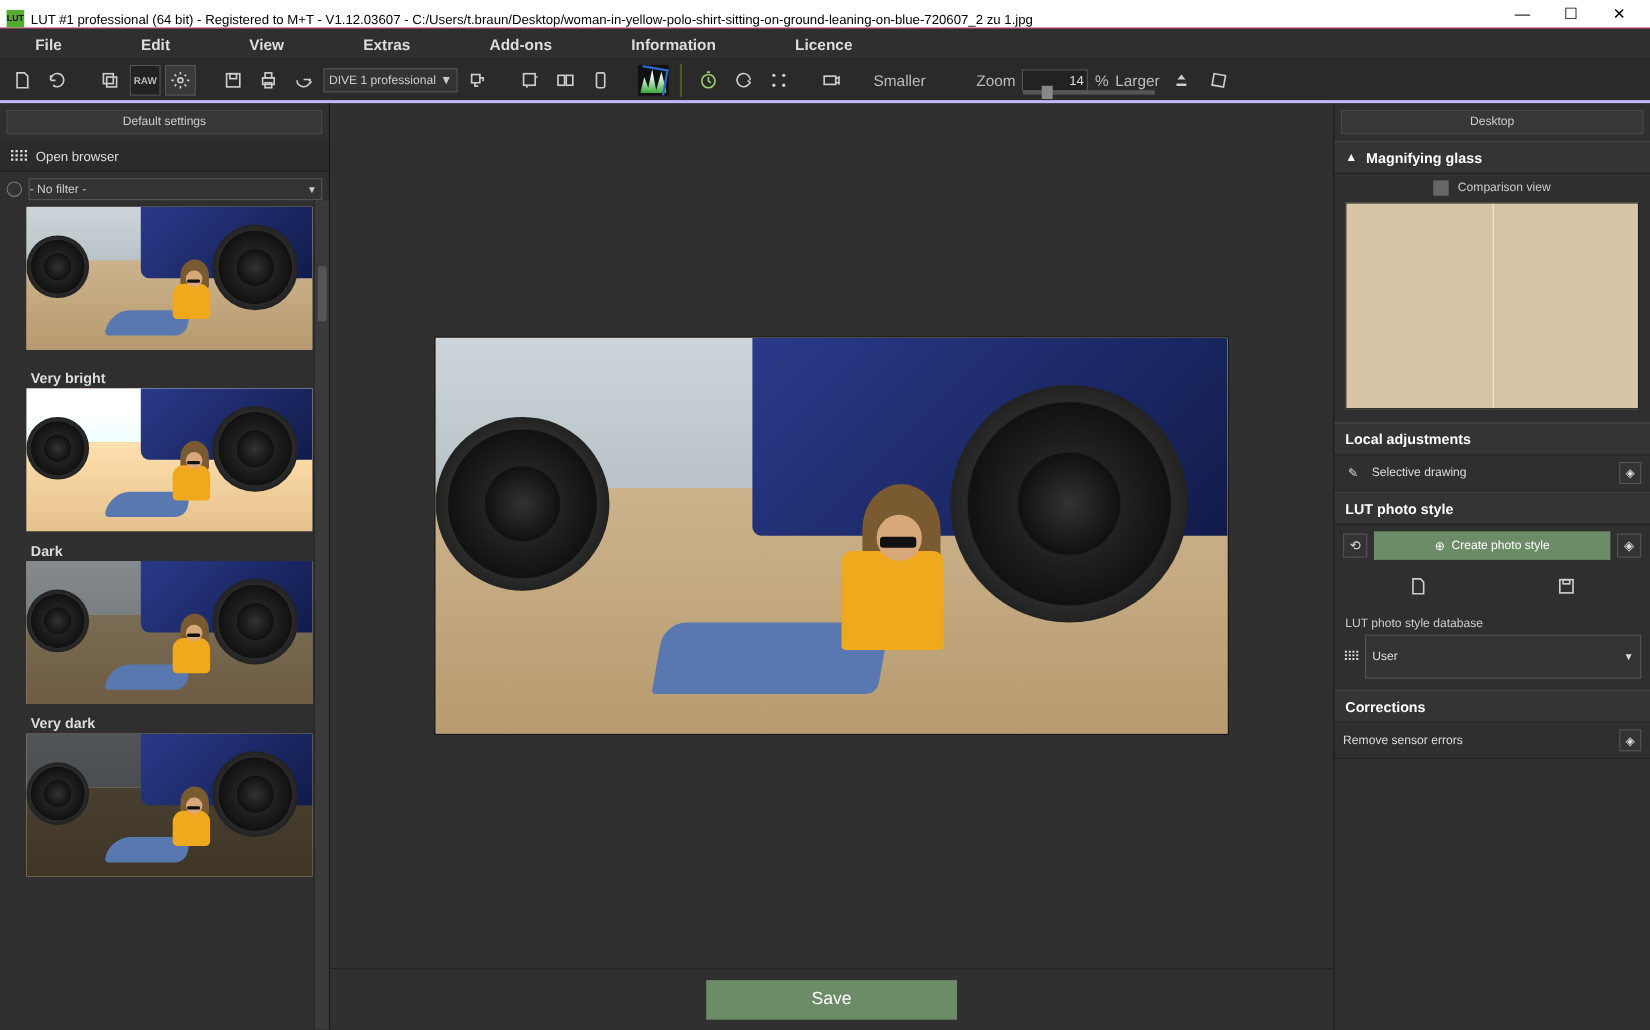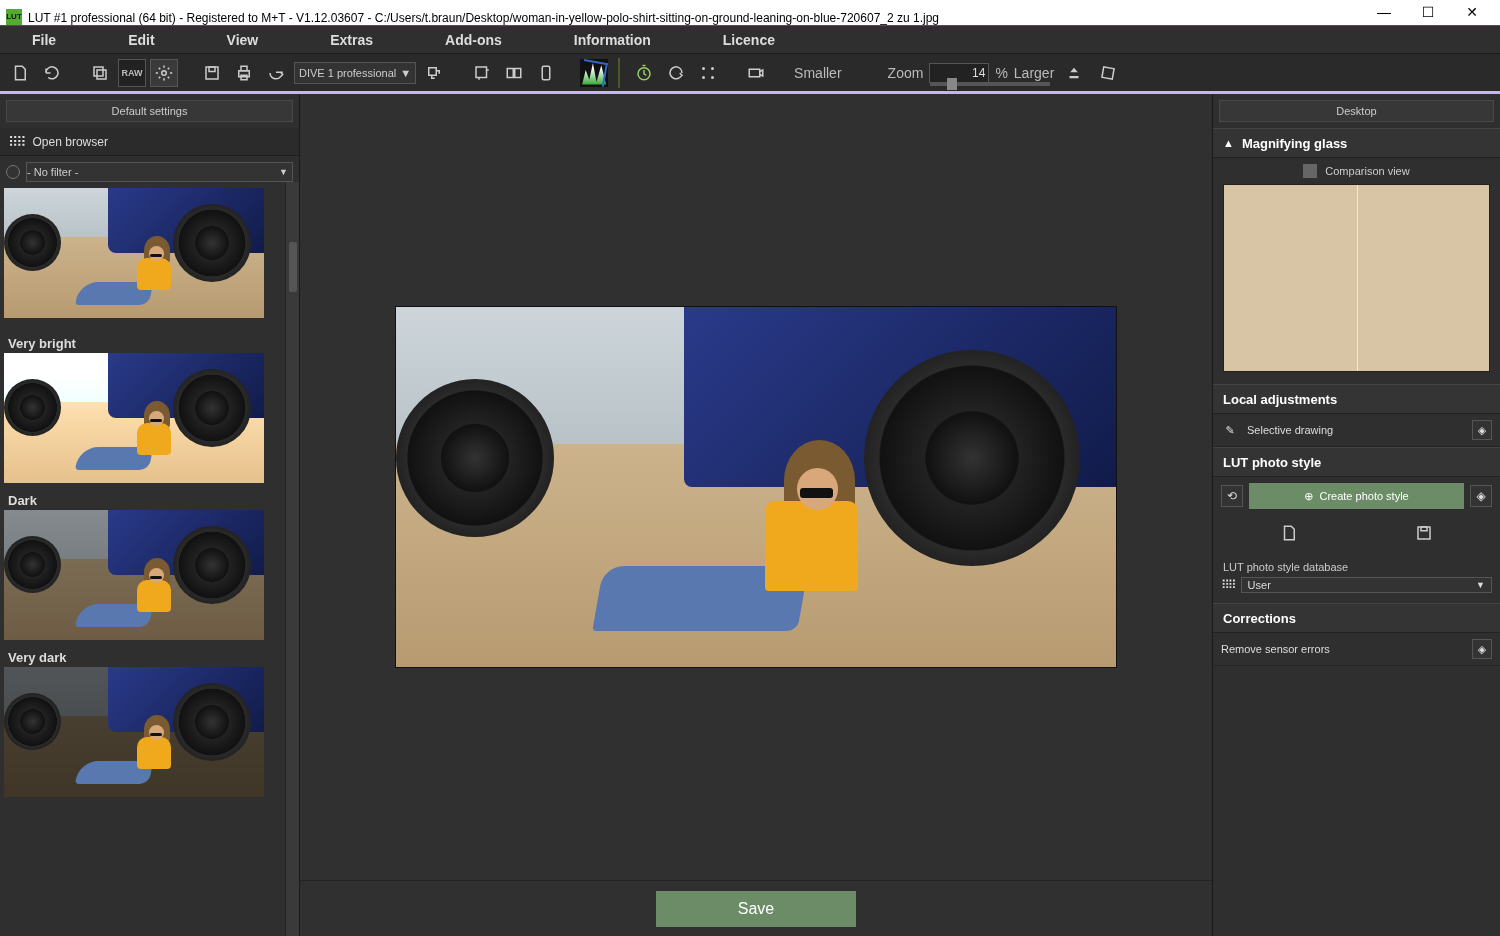--- a/index.html
+++ b/index.html
@@ -43,54 +43,54 @@
 
 .panel-btn { height:22px; background:#373737; border:1px solid #484848; display:flex; align-items:center; justify-content:center; margin:6px; font-size:11px; color:#ccc; cursor:default; }
 
 
 .left-sub { display:flex; align-items:center; gap:8px; height:28px; padding:0 8px; background:#2b2b2b; border-bottom:1px solid #1e1e1e; }
 .left-sub .dots { font-size:14px; letter-spacing:-2px; }
 .filter-row { display:flex; align-items:center; height:24px; padding:0 6px; gap:6px; margin-top:4px; }
 .filter-row .circle { width:14px; height:14px; border:1px solid #777; border-radius:50%; background:#333; }
 .filter-select { flex:1; height:20px; background:#333; border:1px solid #555; display:flex; align-items:center; color:#ccc; font-size:11px; position:relative; }
 .filter-select::after { content:"▼"; position:absolute; right:4px; font-size:9px; }
-.preset-list { flex:1; overflow-y:auto; padding:4px 0; }
+.preset-list { flex:1; overflow-y:auto; padding:4px 0;margin-left:20px; }
 .preset-list::-webkit-scrollbar { width:12px; }
 .preset-list::-webkit-scrollbar-track { background:#2a2a2a; }
 .preset-list::-webkit-scrollbar-thumb { background:#555; }
 .preset { margin:0 4px 4px 4px; }
 .preset .thumb { width:260px; height:130px; background:#c8b08a; position:relative; overflow:hidden; }
 .preset .lbl { font-size:13px; color:#ddd; padding:6px 4px 2px 4px; font-weight:600; }
 .mini-divider { width:14px; background:#3a3a3a; position:absolute; right:0; top:88px; bottom:0; border-left:1px solid #222;}
 .mini-divider .grip { position:absolute; left:3px; top:60px; width:8px; height:50px; background:#555; border-radius:2px; }
 
 
 .center-image-wrap { flex:1; display:flex; align-items:center; justify-content:center; padding:20px; }
 .center-image { width:720px; height:360px; background:#c8b08a; position:relative; overflow:hidden; box-shadow:0 0 0 1px #111; }
 .center-bottom { height:56px; display:flex; align-items:center; justify-content:center; background:#303030; border-top:1px solid #222; }
-.save-btn { width:200px; height:36px; background:#6b8c66; color:#fff; font-size:16px; display:flex; align-items:center; justify-content:center; border:none; }
+.save-btn { width:228px; height:36px; background:#6b8c66; color:#fff; font-size:16px; display:flex; align-items:center; justify-content:center; border:none; }
 
 
 .section-title { height:30px; background:#343434; border-top:1px solid #444; border-bottom:1px solid #222; display:flex; align-items:center; padding:0 10px; gap:8px; font-size:13px; font-weight:600; color:#fff; }
 .section-title .arrow { font-size:11px; }
 .comparison-row { display:flex; align-items:center; justify-content:center; gap:8px; padding:6px 0; font-size:11px; color:#ccc; }
 .comparison-row .chk { width:14px; height:14px; background:#666; }
 .magnifier { margin:0 10px 12px 10px; height:188px; background:#d8c5a5; position:relative; border:1px solid #222; }
 .magnifier::after { content:""; position:absolute; left:50%; top:0; bottom:0; width:1px; background:rgba(255,255,255,.6); }
 .right-row { display:flex; align-items:center; justify-content:center; padding:6px 8px; gap:8px; font-size:11px; border-bottom:1px solid #242424; }
 .right-row .ic { width:18px; height:18px; display:flex; align-items:center; justify-content:center; }
 .right-row .exp { width:20px; height:20px; border:1px solid #555; background:#333; margin-left:auto; display:flex; align-items:center; justify-content:center; font-size:11px; }
 .style-row { display:flex; align-items:center; gap:6px; padding:6px 8px; }
 .small-sq { width:22px; height:22px; background:#333; border:1px solid #555; display:flex; align-items:center; justify-content:center; }
 .create-btn { flex:1; height:26px; background:#6b8c66; color:#fff; display:flex; align-items:center; justify-content:center; gap:6px; font-size:11px; }
 .two-icons { display:flex; padding:4px 8px 10px 8px; gap:0; }
 .two-icons .half { flex:1; height:28px; display:flex; align-items:center; justify-content:center; }
 .db-label { font-size:11px; color:#ccc; padding:4px 10px 4px 10px; }
 .db-row { display:flex; align-items:center; gap:6px; padding:0 8px 10px 8px; }
-.db-select { flex:1; height:16px; background:#333; border:1px solid #555; display:flex; align-items:center; padding:0 6px; font-size:11px; position:relative; }
+.db-select { flex:1; height:40px; background:#333; border:1px solid #555; display:flex; align-items:center; padding:0 6px; font-size:11px; position:relative; }
 .db-select::after { content:"▼"; position:absolute; right:6px; font-size:9px; }
 
 
 .photo { position:absolute; inset:0; }
 .sky { position:absolute; left:0; top:0; right:0; height:38%; background:linear-gradient(#cdd5db,#b9c3c7); }
 .ground { position:absolute; left:0; top:38%; right:0; bottom:0; background:linear-gradient(#ccb38c,#b79a70); }
 .car { position:absolute; right:0; top:0; width:60%; height:50%; background:linear-gradient(135deg,#2a3a8a,#111b4a); border-bottom-left-radius:8px; }
 .tire { position:absolute; right:5%; top:12%; width:30%; aspect-ratio:1; background:radial-gradient(circle,#333 0%,#111 30%,#222 31%,#111 60%,#2a2a2a 61%,#0a0a0a 100%); border-radius:50%; }
 .tire2 { position:absolute; left:0; top:20%; width:22%; aspect-ratio:1; background:radial-gradient(circle,#333 0%,#111 30%,#222 31%,#111 60%,#2a2a2a 61%,#0a0a0a 100%); border-radius:50%; }
 .person-body { position:absolute; left:28%; bottom:10%; width:38%; height:45%; }

